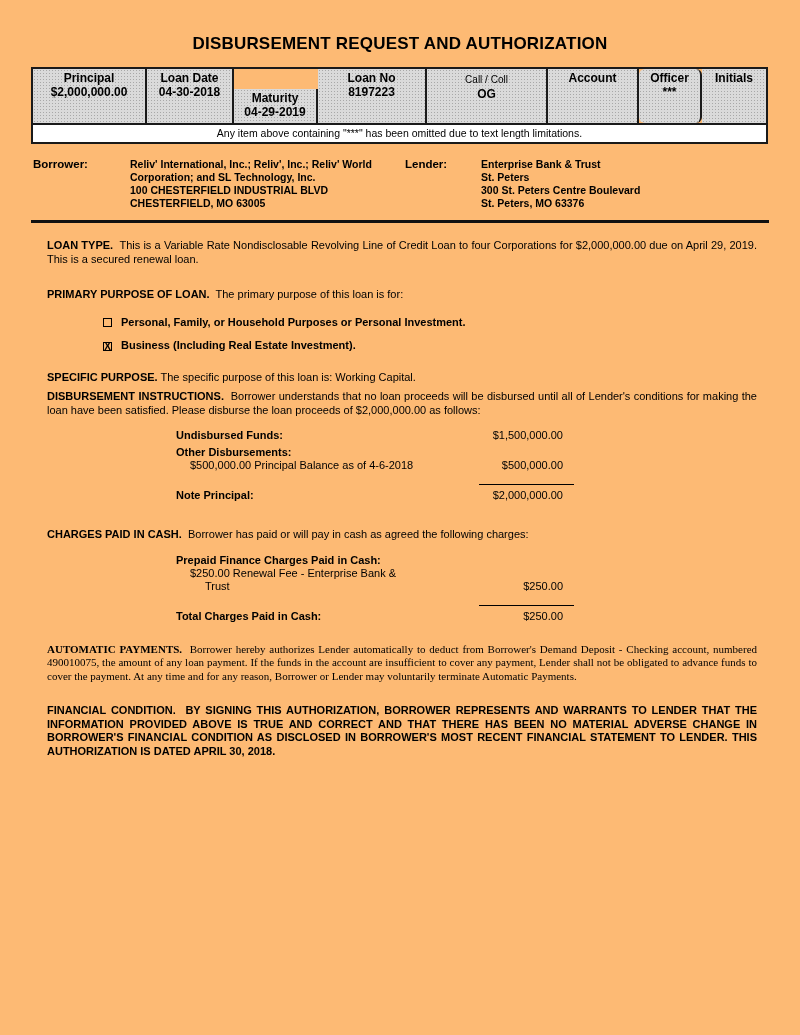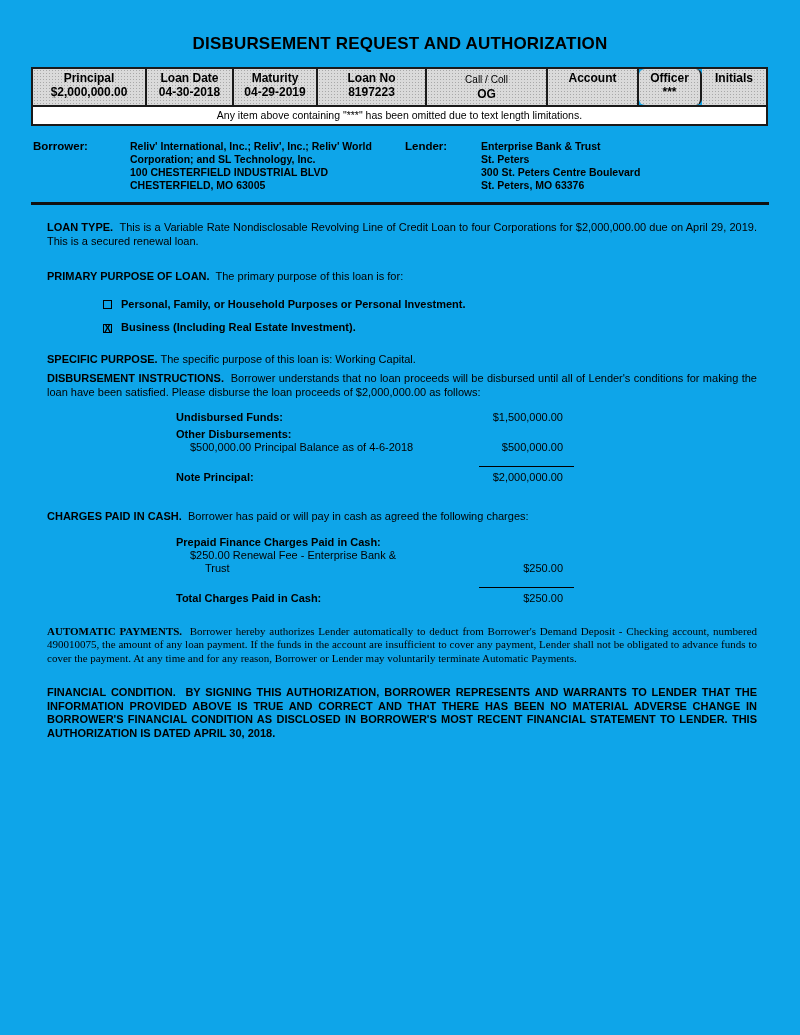--- a/index.html
+++ b/index.html
@@ -1,18 +1,18 @@
 <!DOCTYPE html>
 <html><head>
 <meta charset="utf-8">
 <style>
   * { margin:0; padding:0; box-sizing:border-box; }
   html,body { background:#777; }
   .page {
-    width:800px; height:1035px; margin:0 auto; background:#0ea5e9;
+    width:800px; height:1035px; margin:0 auto; background:#fdba74;
     font-family:"Liberation Sans", sans-serif; color:#000; position:relative;
     overflow:hidden;
   }
   .title {
     margin-top:34px; text-align:center; font-size:17px; font-weight:bold;
     letter-spacing:0.2px;
   }
   
   .htable {
     margin:13px 31px 0 31px; width:737px; border:2px solid #1a1a1a;
@@ -21,21 +21,21 @@
   .hcell {
     border-right:2px solid #1a1a1a; padding:2px 2px 3px 2px; text-align:center;
     background-color:#dadada;
     background-image:radial-gradient(#a8a8a8 0.6px, rgba(0,0,0,0) 0.7px);
     background-size:3px 3px;
   }
   .hcell:last-child { border-right:none; }
   .hlabel { font-size:12px; font-weight:bold; line-height:14px; }
   .hlabel.small { font-size:10px; font-weight:normal; padding-top:2px; }
   .hvalue { font-size:12px; font-weight:bold; line-height:15px; min-height:15px; }
-  .w1{width:114px;} .w2{width:87px;} .w3{width:84px;} .w4{width:109px;}
+  .w1{width:114px;} .w2{width:87px;} .w3{width:84px;margin-top:20px;} .w4{width:109px;}
   .w5{width:121px;} .w6{width:91px;} .w7{width:63px;border-radius:6px;} .w8{width:64px;}
   .hnote {
     border-top:2px solid #1a1a1a; background:#fff; text-align:center;
     font-size:10.5px; line-height:12px; padding:2px 4px 3px 4px;
   }
   
   .parties { display:flex; margin:14px 31px 0 33px; }
   .party-label { font-size:11.5px; font-weight:bold; }
   .pl-borrower { width:97px; }
   .party-lines { font-size:10.5px; font-weight:bold; line-height:13px; }

